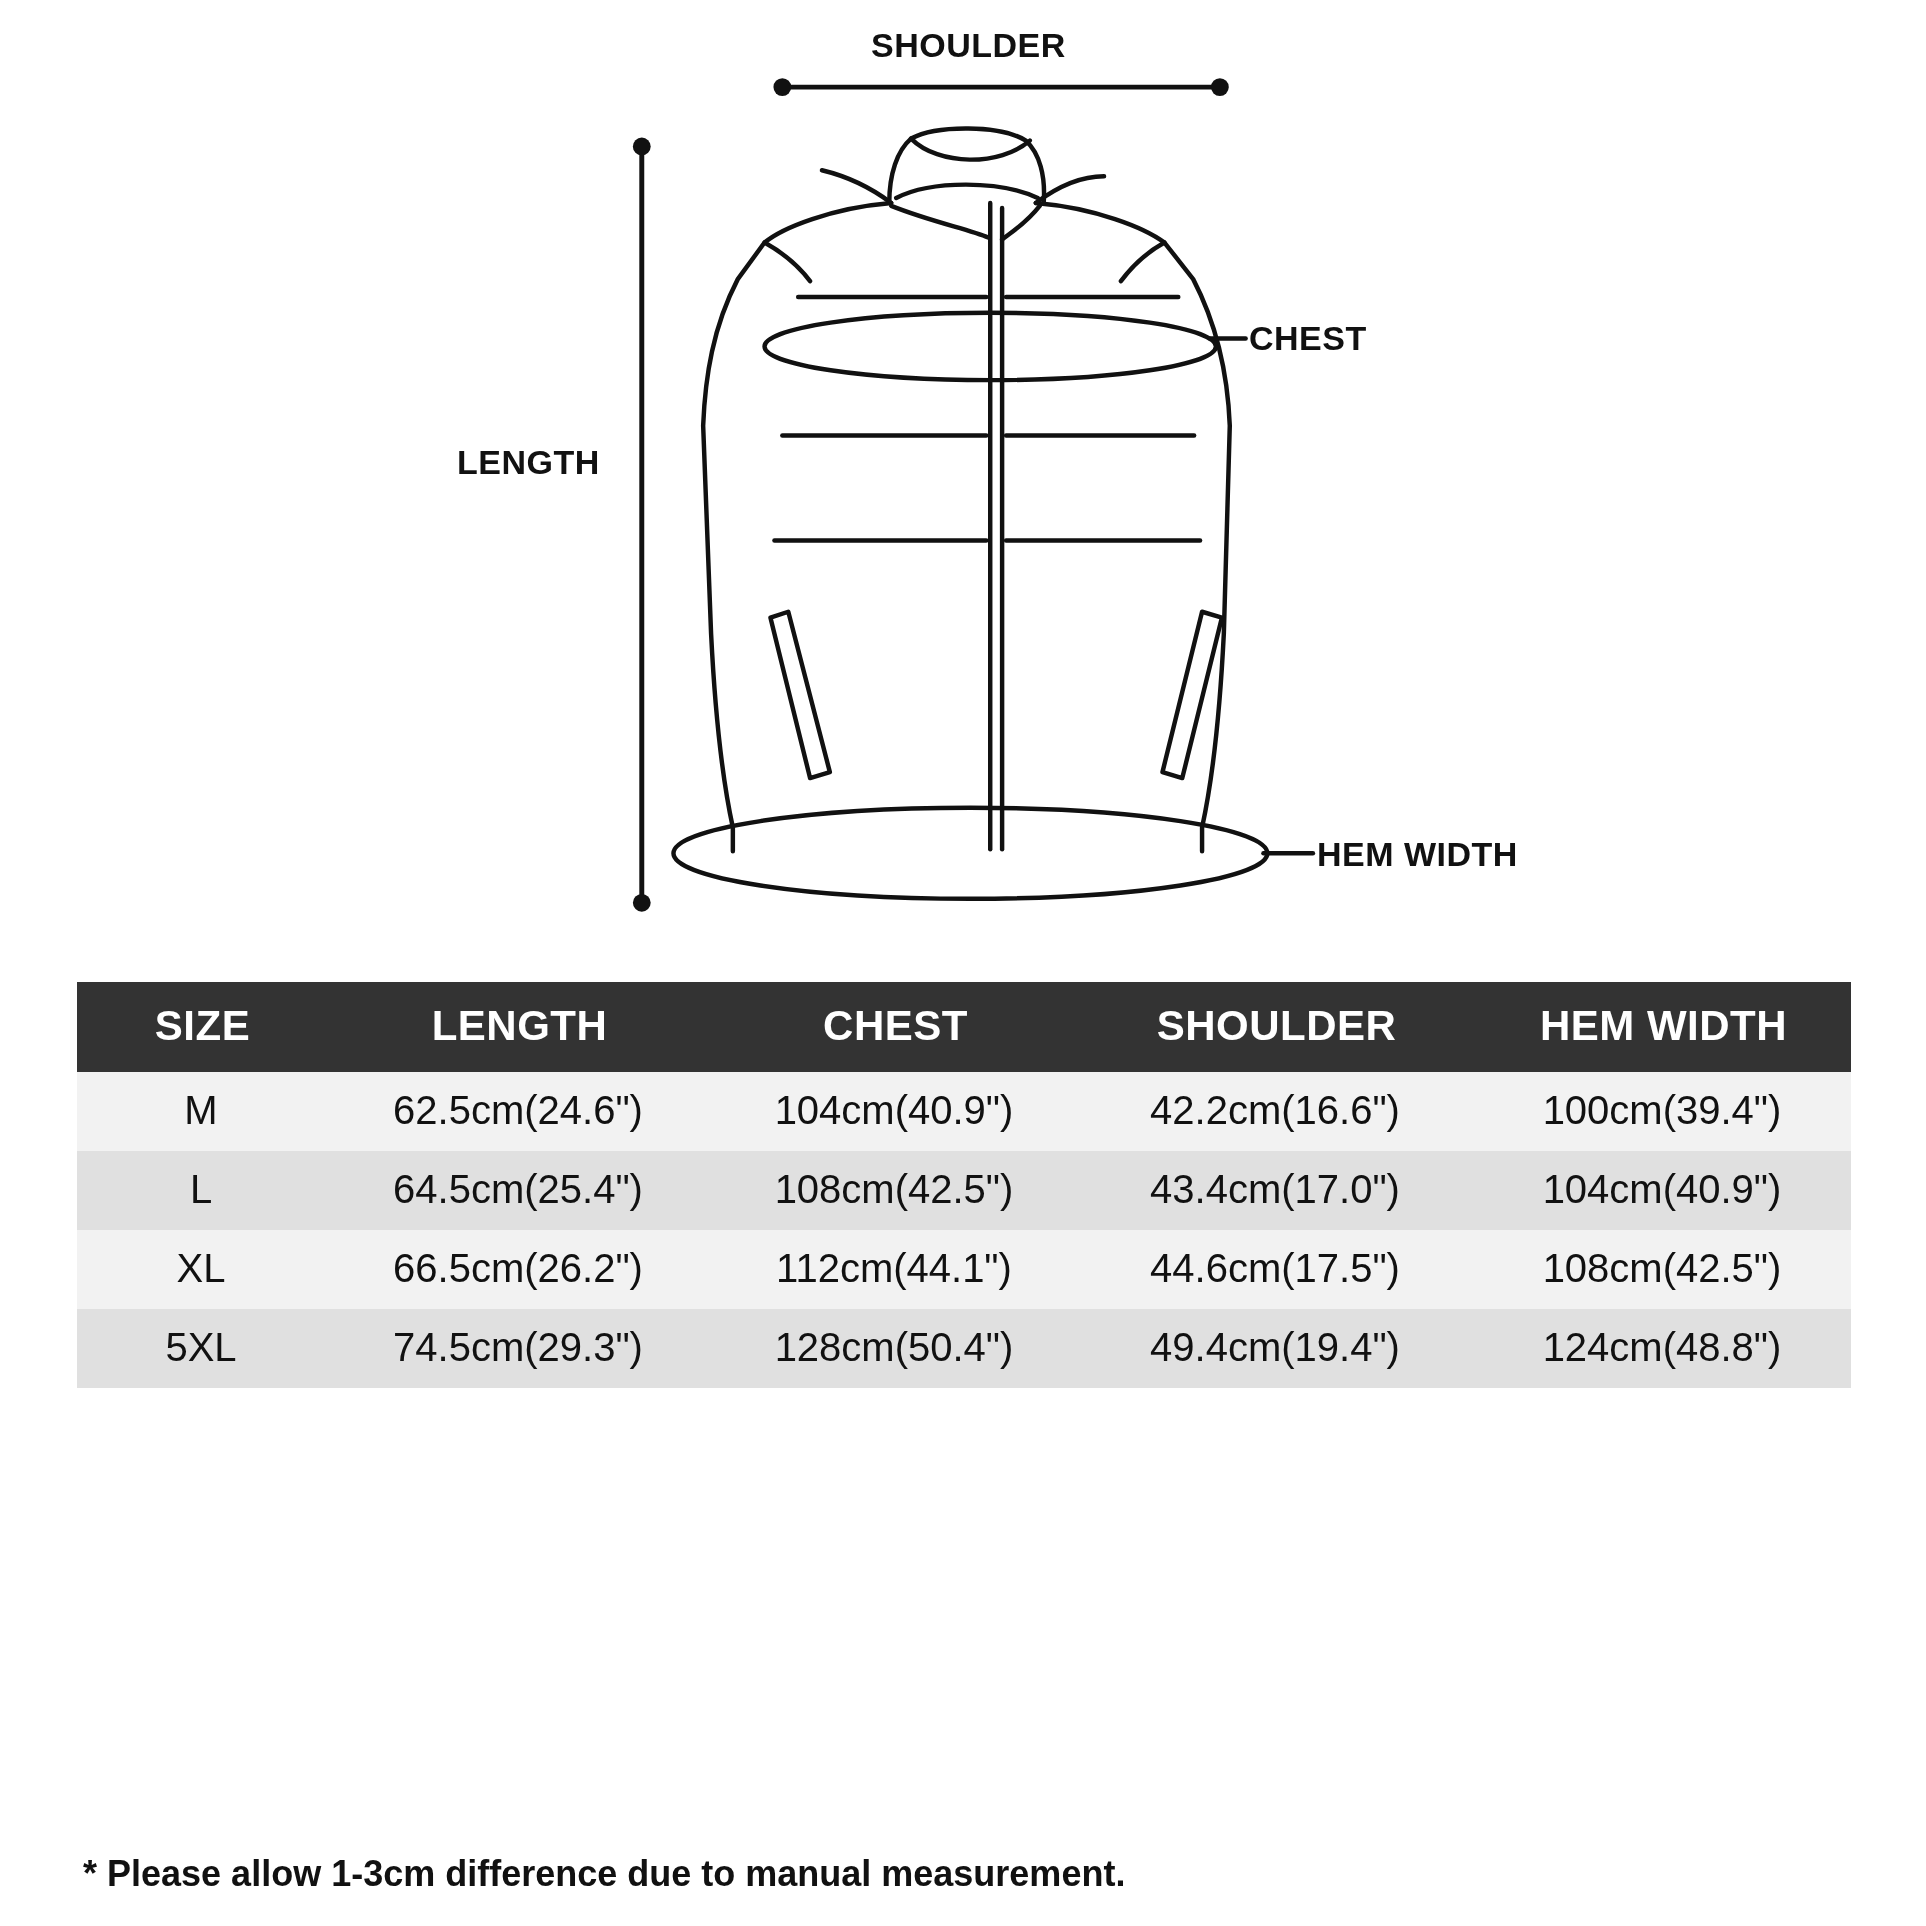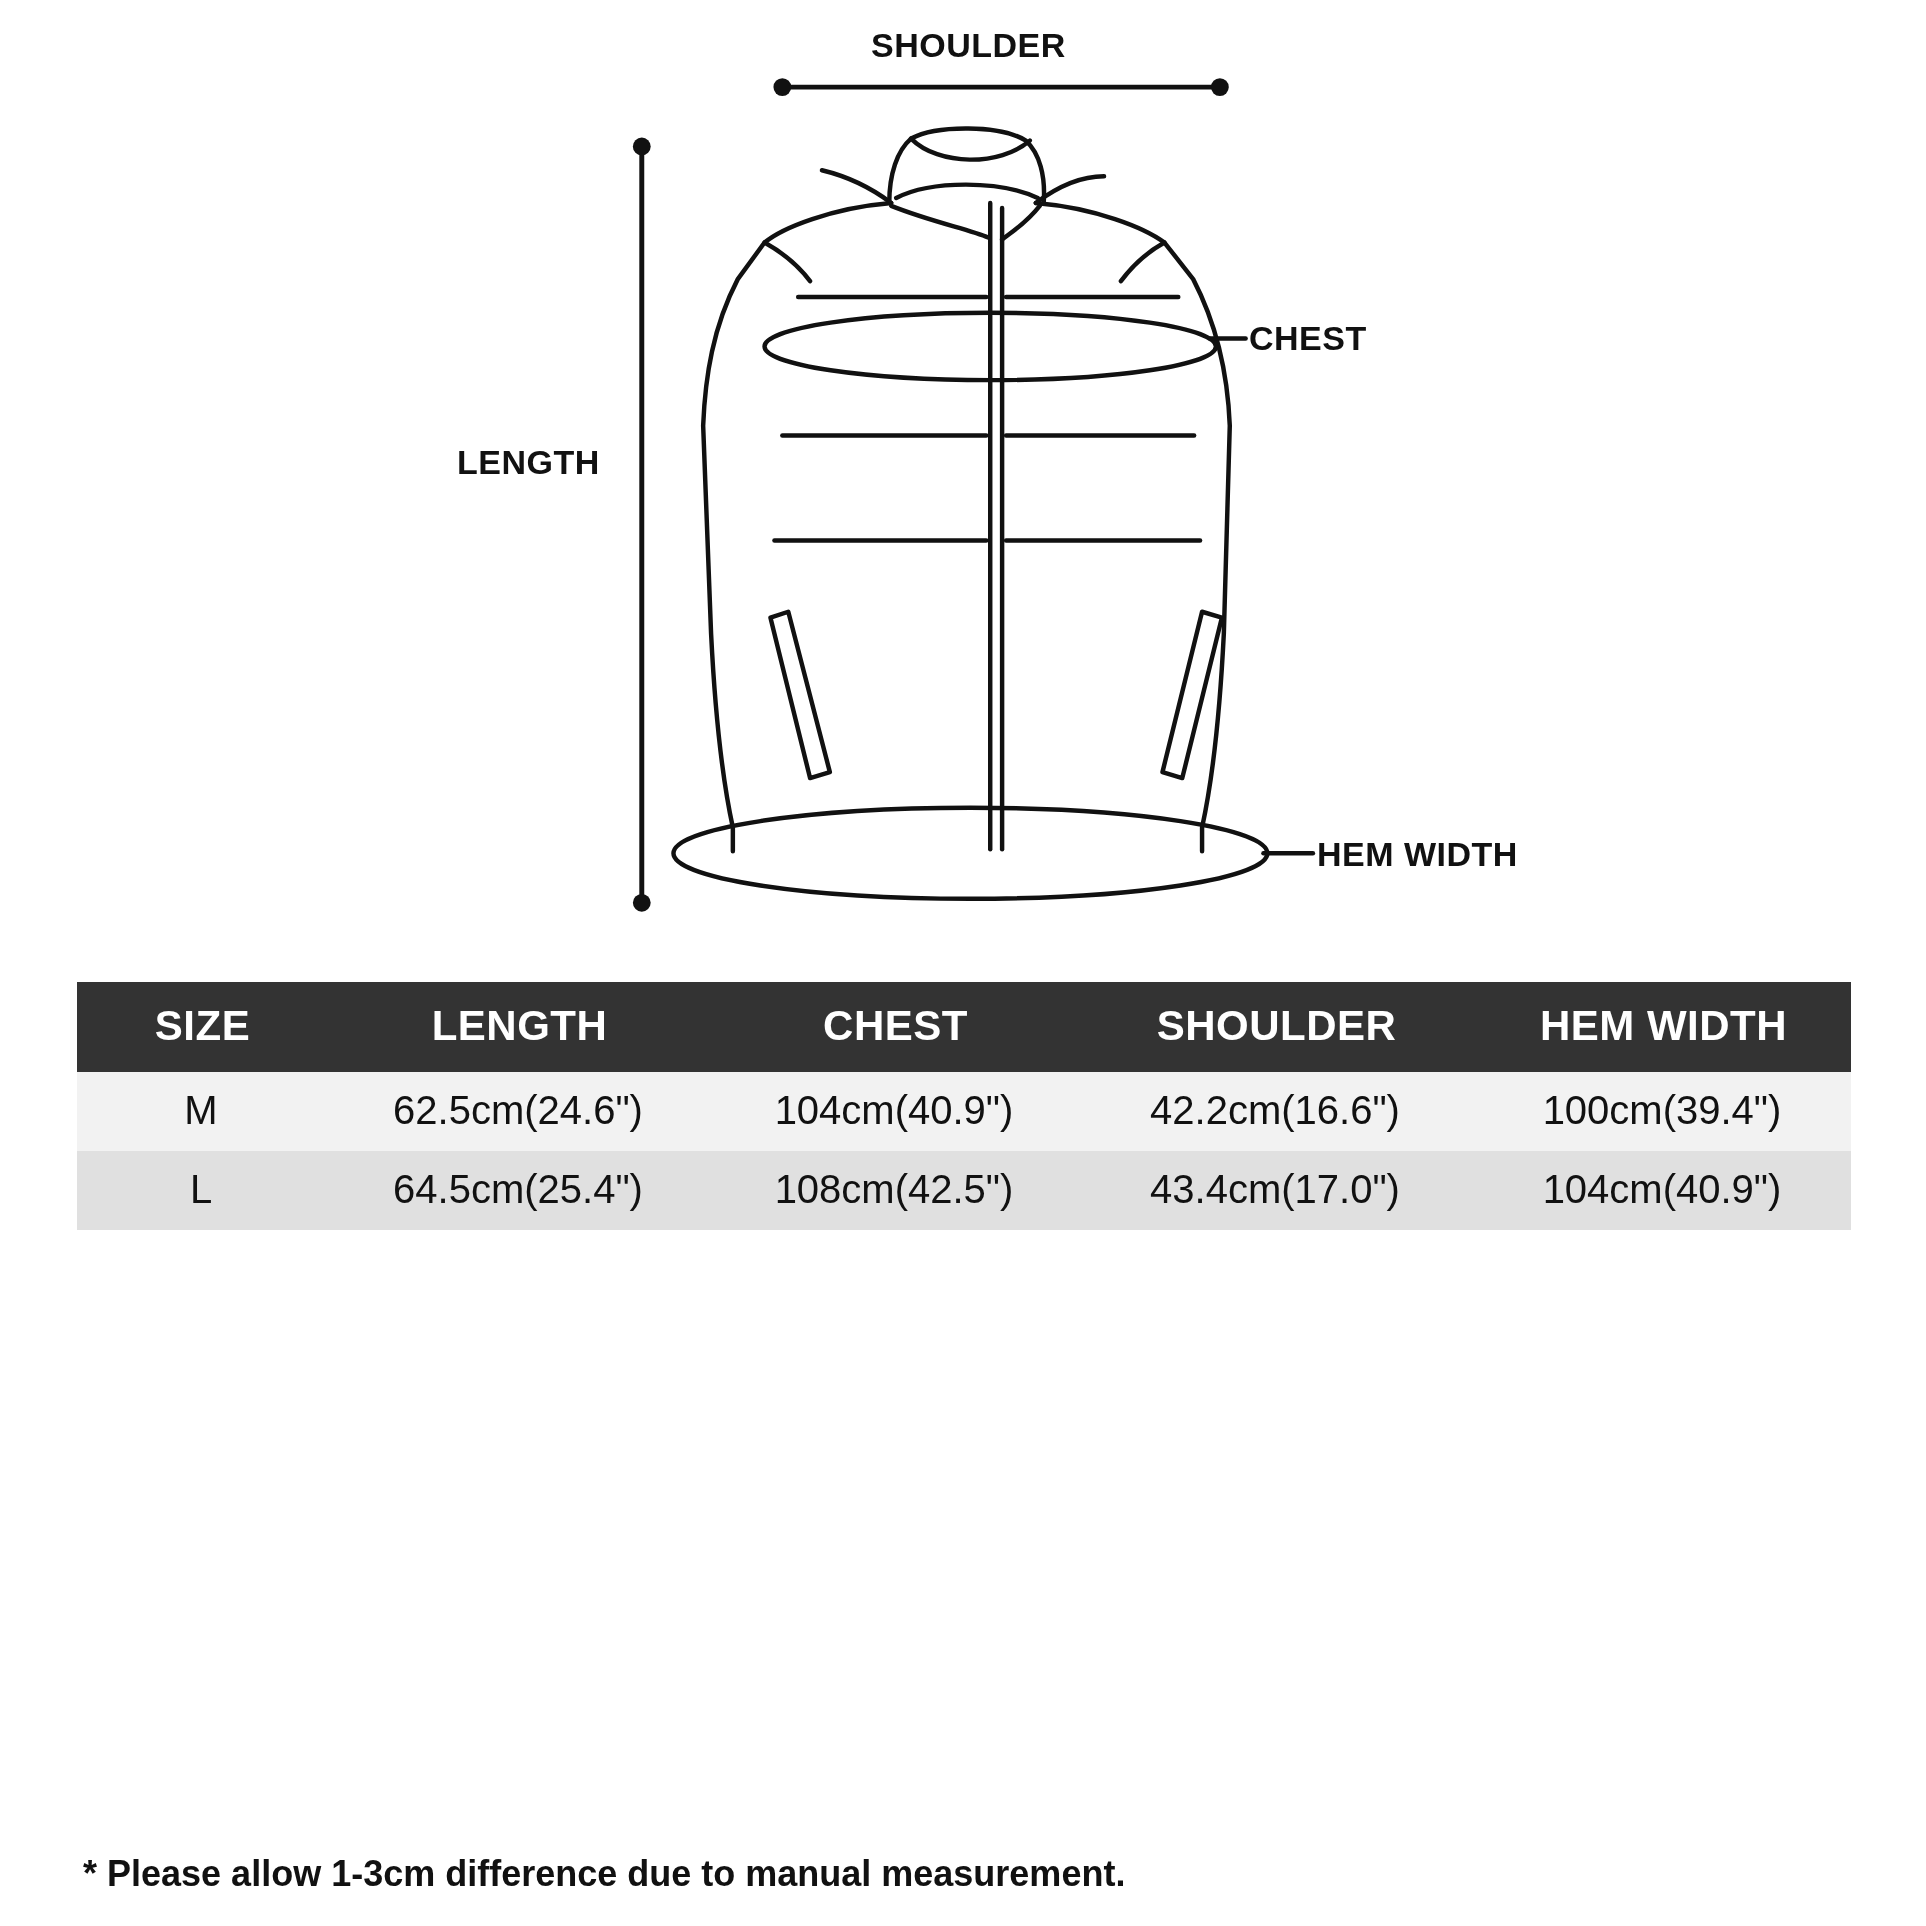--- a/index.html
+++ b/index.html
@@ -209,18 +209,32 @@
         <td>42.2cm(16.6")</td>
         <td>100cm(39.4")</td>
       </tr>
       <tr>
         <td>L</td>
         <td>64.5cm(25.4")</td>
         <td>108cm(42.5")</td>
         <td>43.4cm(17.0")</td>
         <td>104cm(40.9")</td>
       </tr>
+      <tr>
+        <td>XL</td>
+        <td>66.5cm(26.2")</td>
+        <td>112cm(44.1")</td>
+        <td>44.6cm(17.5")</td>
+        <td>108cm(42.5")</td>
+      </tr>
+      <tr>
+        <td>5XL</td>
+        <td>74.5cm(29.3")</td>
+        <td>128cm(50.4")</td>
+        <td>49.4cm(19.4")</td>
+        <td>124cm(48.8")</td>
+      </tr>
     </tbody>
   </table>
 </div>
 
 <div class="footnote">* Please allow 1-3cm difference due to manual measurement.</div>
 
 
 </body></html>

